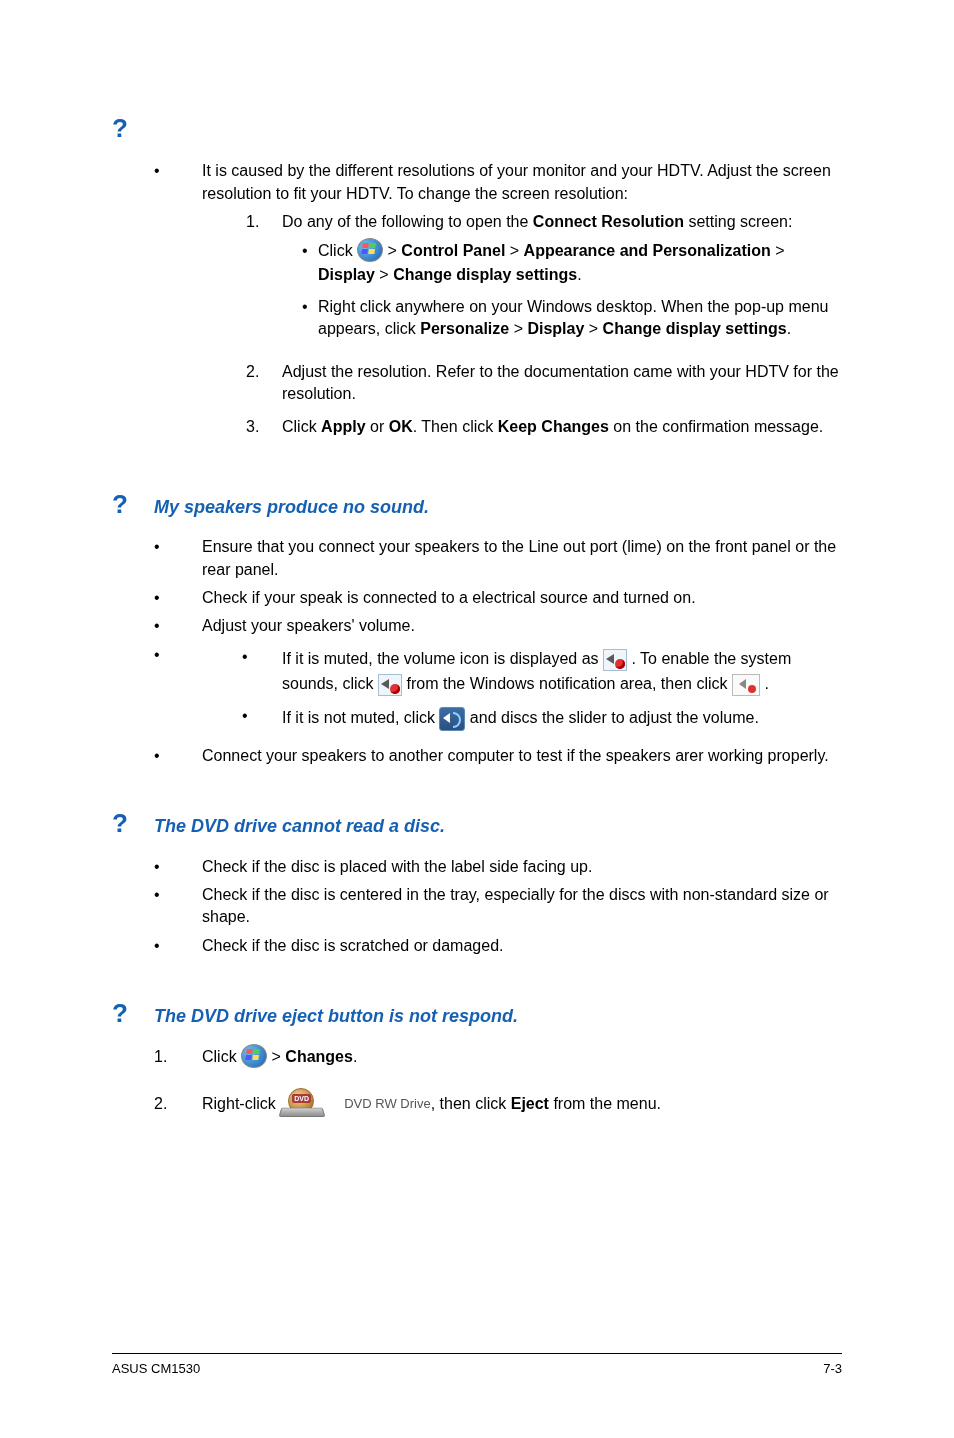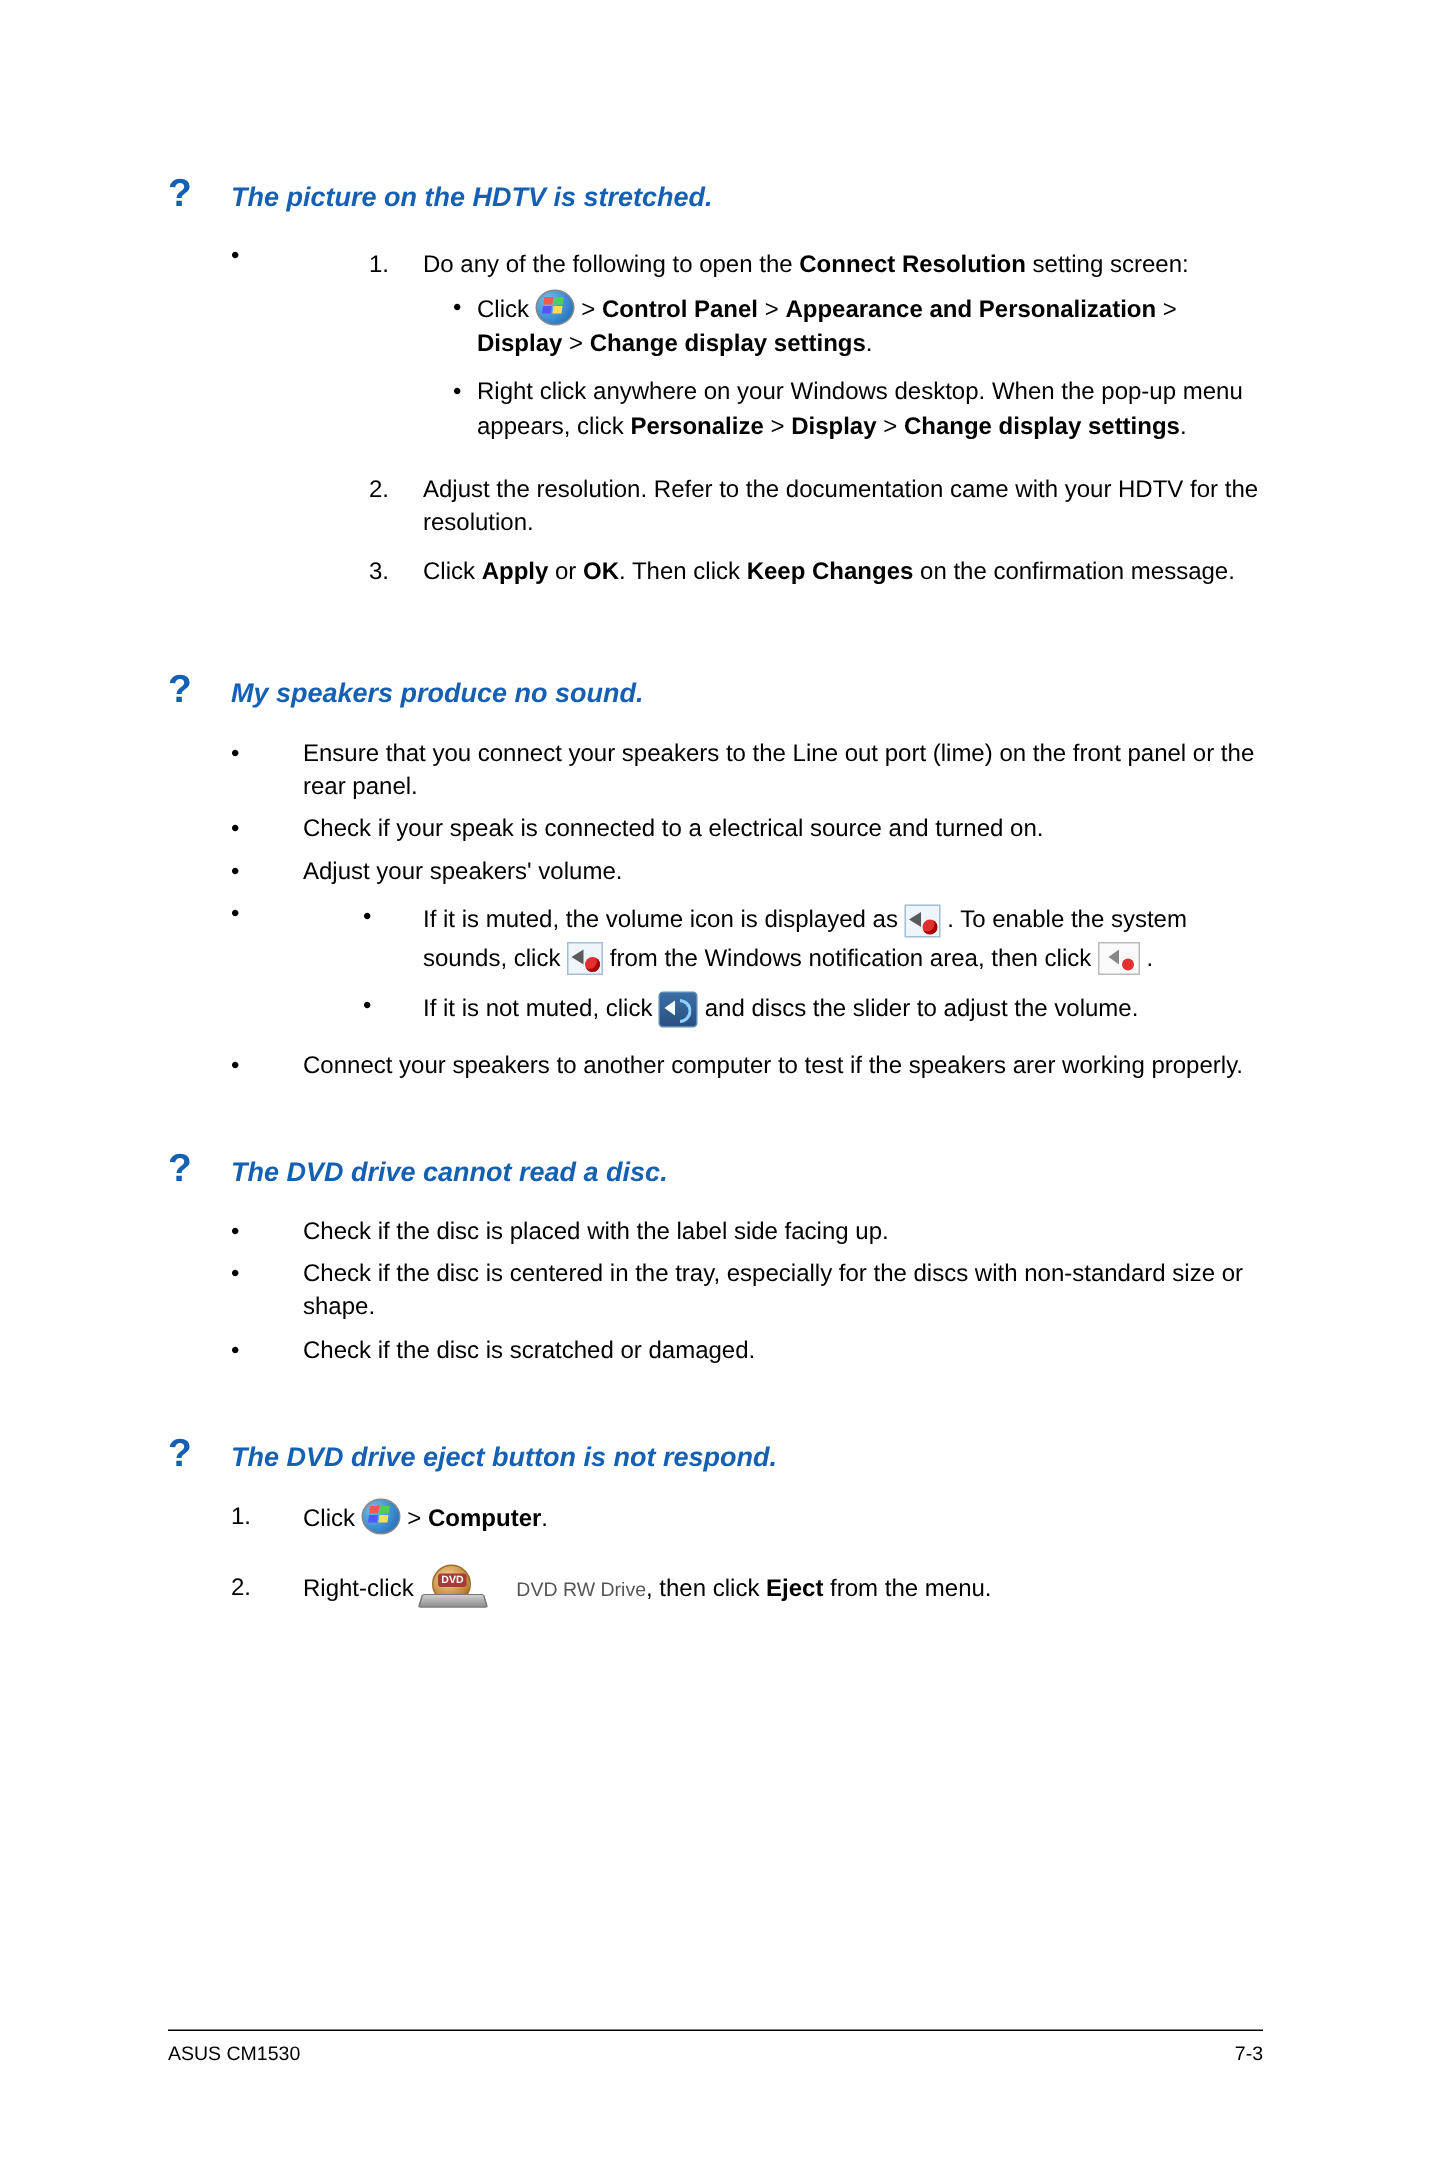--- a/index.html
+++ b/index.html
@@ -298,27 +298,27 @@
   }
 </style>
 </head>
 <body>
 
 <div class="page">
 
   <div class="qa-block">
     <div class="q-row">
       <div class="q-mark">?</div>
-      <div class="q-title">The picture on the HDTV is stretched.</div>
     </div>
     <div class="content">
       <ul class="lvl1">
         <li>
           <div class="bullet">•</div>
           <div class="body">
+            <span>It is caused by the different resolutions of your monitor and your HDTV. Adjust the screen resolution to fit your HDTV. To change the screen resolution:</span>
             <ol class="steps">
               <li>
                 <div class="num">1.</div>
                 <div class="body">
                   <span>Do any of the following to open the </span><span class="bold">Connect Resolution</span><span> setting screen:</span>
                   <ul class="sub">
                     <li>
                       <div class="bullet">•</div>
                       <div class="body">
                         <span>Click </span><span class="icon-win"></span><span> &gt; </span><span class="bold">Control Panel</span><span> &gt; </span><span class="bold">Appearance and Personalization</span><span> &gt; </span><span class="bold">Display</span><span> &gt; </span><span class="bold">Change display settings</span><span>.</span>
@@ -421,21 +421,21 @@
 
   <div class="qa-block">
     <div class="q-row">
       <div class="q-mark">?</div>
       <div class="q-title">The DVD drive eject button is not respond.</div>
     </div>
     <ol class="ol-outer">
       <li>
         <div class="num">1.</div>
         <div class="body">
-          <span>Click </span><span class="icon-win"></span><span> &gt; </span><span class="bold">Computer</span><span>.</span>
+          <span>Click </span><span class="icon-win"></span><span> &gt; </span><span class="bold">Changes</span><span>.</span>
         </div>
       </li>
       <li>
         <div class="num">2.</div>
         <div class="body">
           <span>Right-click </span><span class="icon-dvd-drive">
               <span class="drive">
                 <span class="disc"></span>
                 <span class="dvd-label">DVD</span>
                 <span class="tray"></span>

